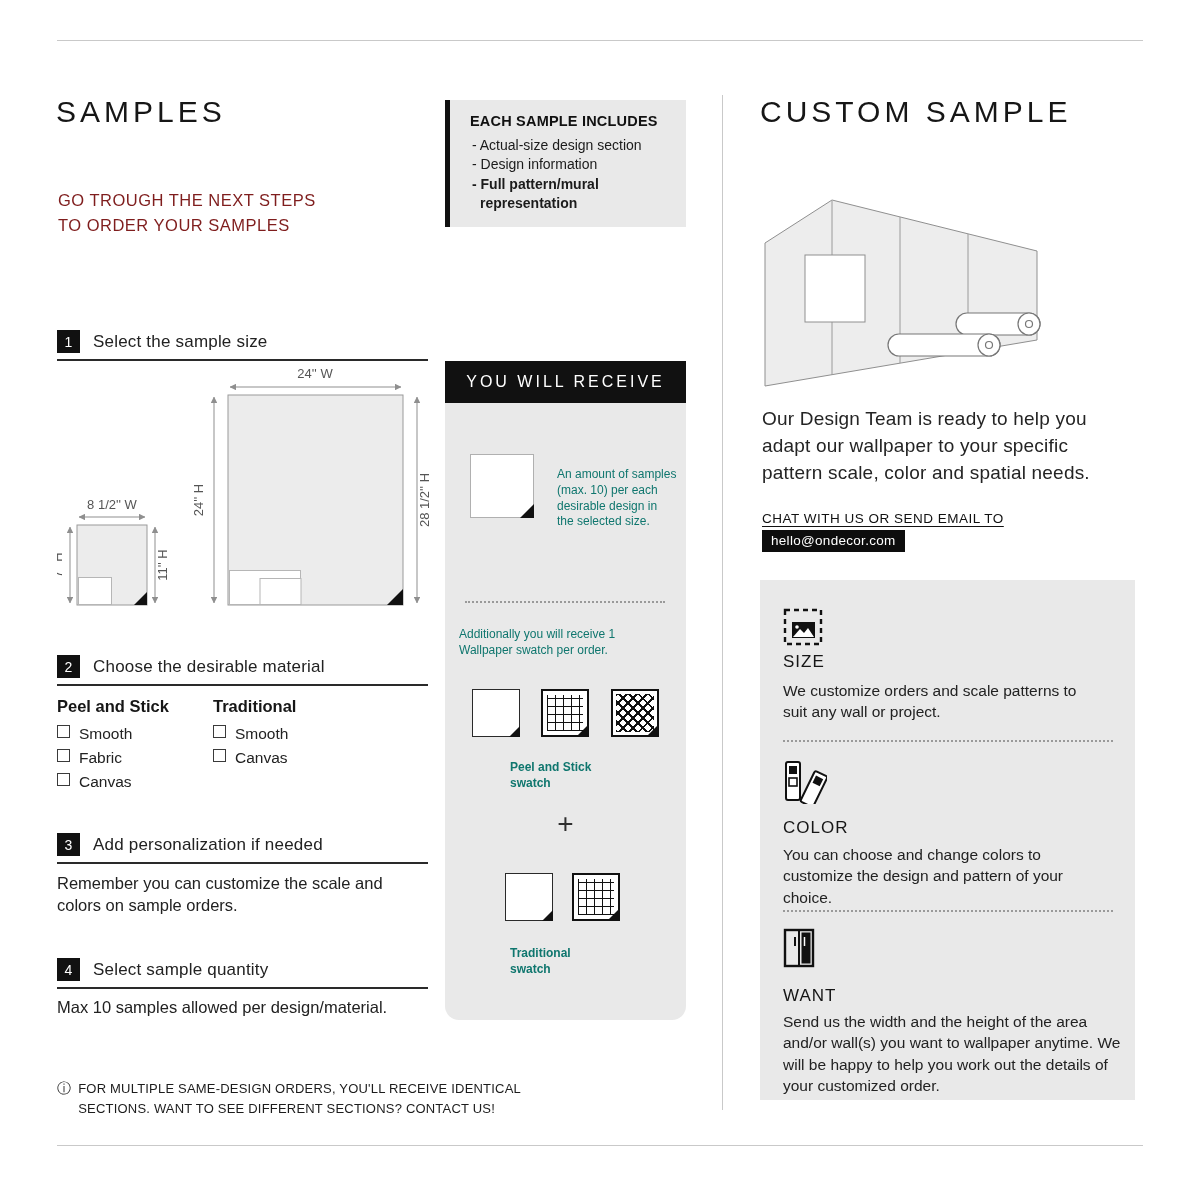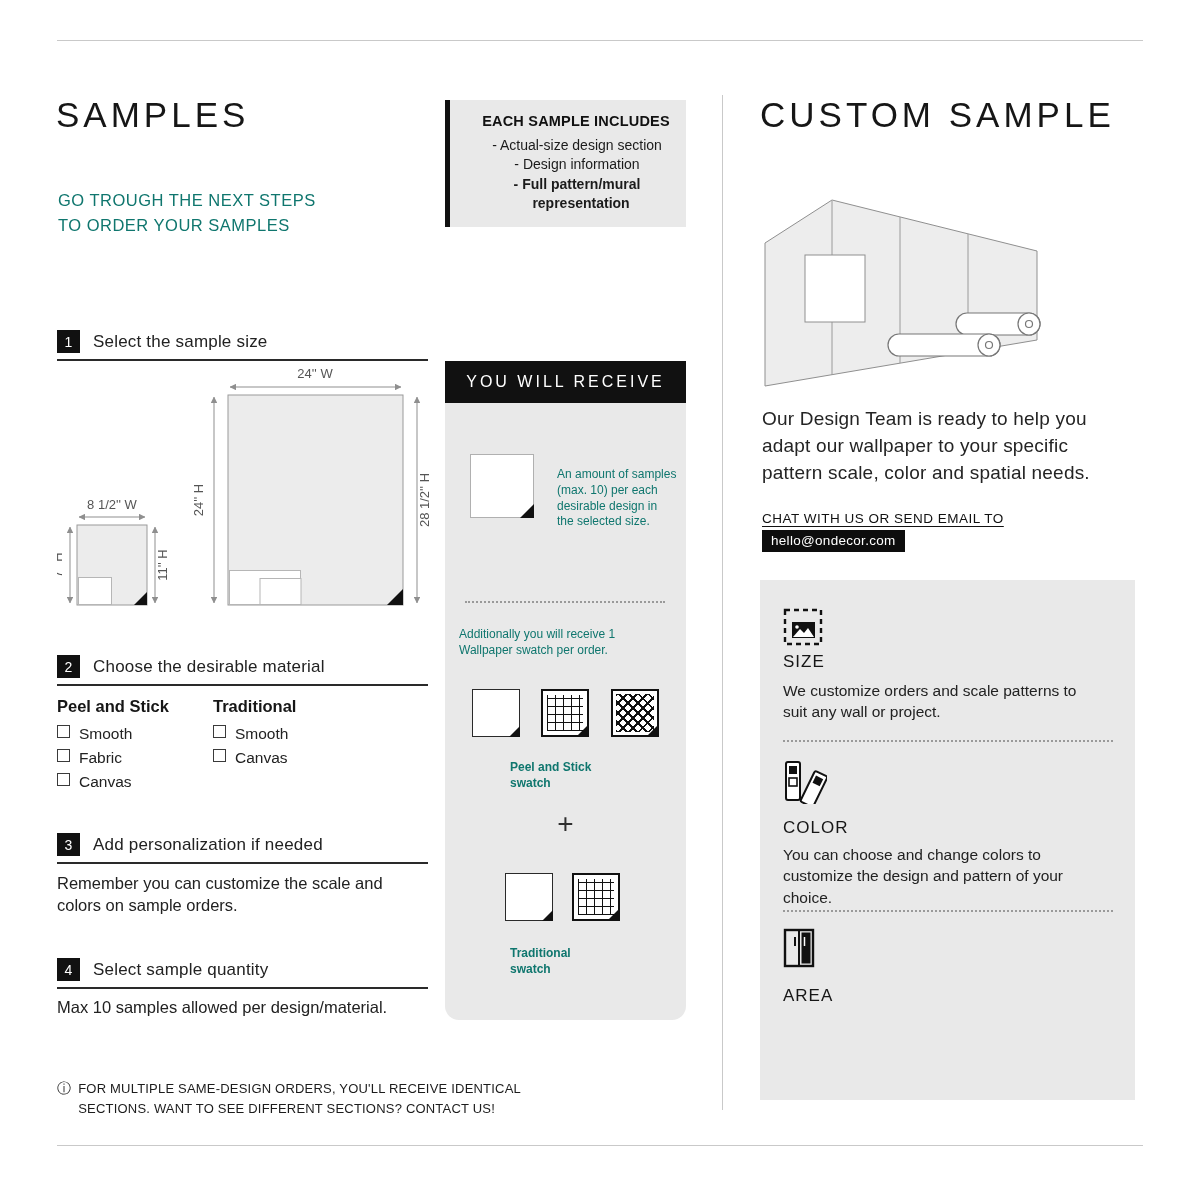--- a/index.html
+++ b/index.html
@@ -2,26 +2,26 @@
 <html><head>
 <meta charset="utf-8">
 <style>
   * { margin:0; padding:0; box-sizing:border-box; }
   html,body { background:#fff; }
   body { font-family:"Liberation Sans", sans-serif; color:#1f1f1f; }
   .page { position:relative; width:1200px; height:1200px; background:#ffffff; overflow:hidden; }
   .abs { position:absolute; }
   .hr { position:absolute; height:1px; background:#c9c9c9; }
   .vr { position:absolute; width:1px; background:#c9c9c9; }
-  .title { position:absolute; font-size:35px; letter-spacing:4px; color:#161616; font-weight:normal; white-space:nowrap; }
-  .subtitle { position:absolute; font-size:16.5px; letter-spacing:0.5px; line-height:1.5; color:#0f766e; white-space:pre-line; }
+  .title { position:absolute; font-size:30px; letter-spacing:4px; color:#161616; font-weight:normal; white-space:nowrap; }
+  .subtitle { position:absolute; font-size:16.5px; letter-spacing:0.5px; line-height:1.5; color:#7f1d1d; white-space:pre-line; }
   .pre { white-space:pre-line;font-weight:bold; }
 
   
-  .includes-box { background:#e9e9e9; border-left:5px solid #111; padding:13px 14px 14px 30px;text-align:center; }
+  .includes-box { background:#e9e9e9; border-left:5px solid #111; padding:13px 14px 14px 20px; }
   .includes-title { font-size:14.5px; font-weight:bold; letter-spacing:0.2px; color:#111; margin-bottom:7px; }
   .includes-item { font-size:14px; line-height:1.38; color:#1b1b1b; padding-left:10px; text-indent:-8px; }
   .includes-item::before { content:"- "; }
 
   
   .step { position:absolute; left:57px; width:371px; display:flex; align-items:center; gap:13px; padding-bottom:6px; border-bottom:2px solid #2a2a2a; }
   .step-num { width:23px; height:23px; background:#111; color:#fff; font-size:14px; display:flex; align-items:center; justify-content:center; flex:0 0 23px; }
   .step-label { font-size:17px; letter-spacing:0.2px; color:#222; white-space:nowrap; }
   .body-text { position:absolute; font-size:16.5px; line-height:1.35; color:#222; }
 
@@ -243,16 +243,17 @@
     <div class="cp-text" style="left:23px;top:264px;width:320px">You can choose and change colors to customize the design and pattern of your choice.</div>
     <div class="dotted" style="left:23px;top:330px;width:330px"></div>
 
     <svg class="abs" style="left:23px;top:348px" width="36" height="44" viewBox="0 0 36 44">
       <rect x="2" y="2" width="28" height="36" fill="none" stroke="#111" stroke-width="2.4"></rect>
       <line x1="16" y1="2" x2="16" y2="38" stroke="#111" stroke-width="2"></line>
       <line x1="12" y1="9" x2="12" y2="18" stroke="#111" stroke-width="2"></line>
       <rect x="18.5" y="4.5" width="9" height="31" fill="#111"></rect>
       <line x1="21.5" y1="9" x2="21.5" y2="18" stroke="#fff" stroke-width="1.5"></line>
     </svg>
-    <div class="cp-title" style="left:23px;top:406px">AREA</div>
+    <div class="cp-title" style="left:23px;top:406px">WANT</div>
+    <div class="cp-text" style="left:23px;top:431px;width:345px">Send us the width and the height of the area and/or wall(s) you want to wallpaper anytime. We will be happy to help you work out the details of your customized order.</div>
   </div>
 
 </div>
 
 </body></html>

